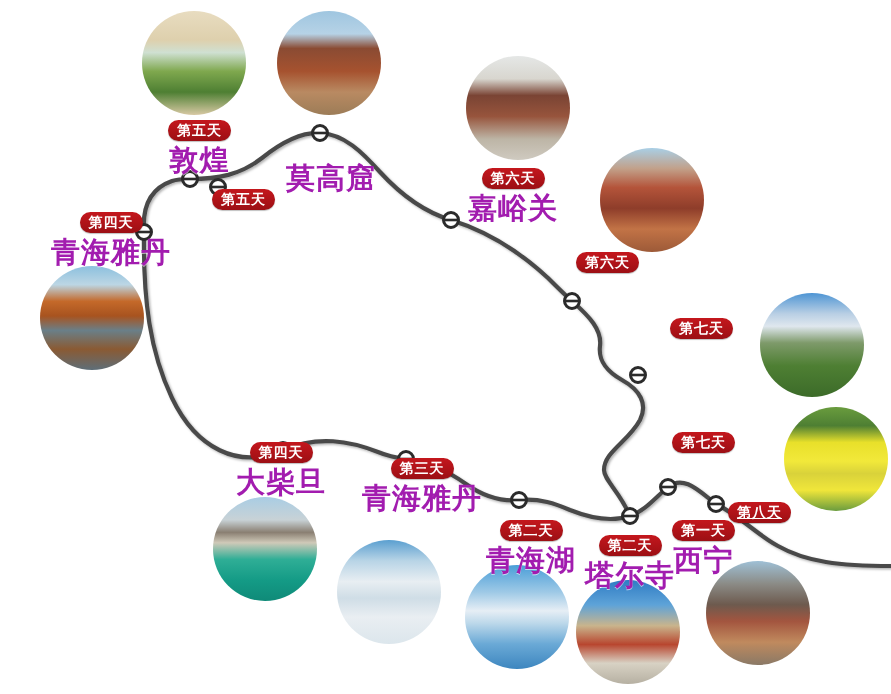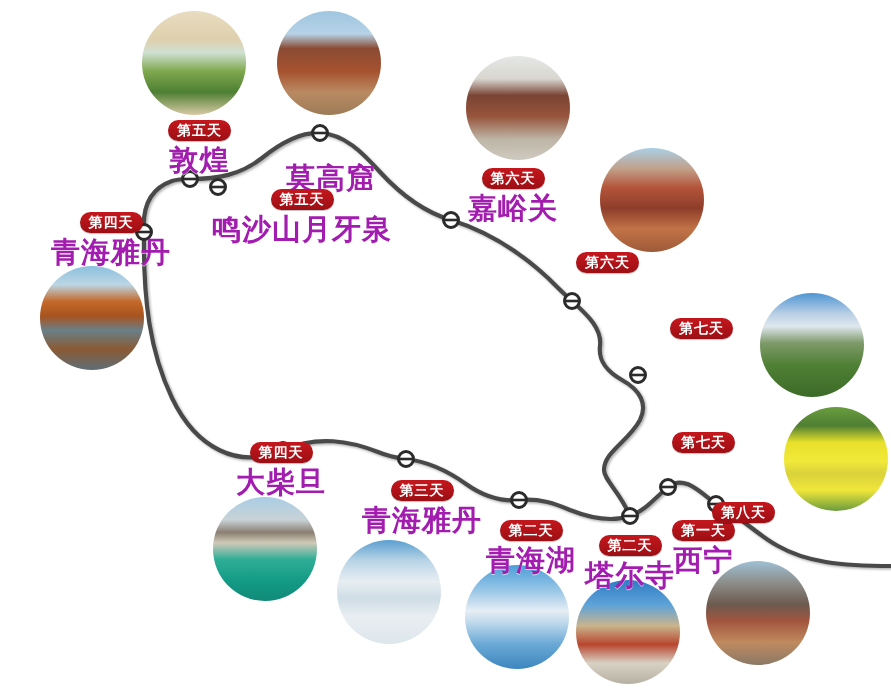--- a/index.html
+++ b/index.html
@@ -221,21 +221,20 @@
         </div>
         <div class="place-name">敦煌</div>
       </div>
       <div class="stop-label" style="left: 286px; top: 150px;">
         <div class="place-name plain">莫高窟</div>
       </div>
       <div class="stop-label" style="left: 212px; top: 189px;">
         <div class="badge-row">
           <span class="day-badge">第五天</span>
         </div>
-        <div class="place-name">鸣沙山月牙泉</div>
       </div>
       <div class="stop-label" style="left: 51px; top: 212px;">
         <div class="badge-row">
           <span class="day-badge">第四天</span>
         </div>
         <div class="place-name">青海雅丹</div>
       </div>
       <div class="stop-label" style="left: 468px; top: 168px;">
         <div class="badge-row">
           <span class="day-badge">第六天</span>
@@ -253,37 +252,37 @@
         </div>
       </div>
       <div class="stop-label" style="left: 672px; top: 432px;">
         <div class="badge-row">
           <span class="day-badge">第七天</span>
         </div>
       </div>
       <div class="stop-label" style="left: 672px; top: 520px;">
         <div class="badge-row" style="position: relative;">
           <span class="day-badge">第一天</span>
-          <span class="day-badge" style="position: absolute; left: 40px; top: -18px;">第八天</span>
+          <span class="day-badge" style="position: absolute; left: 56px; top: -18px; text-decoration: underline;">第八天</span>
         </div>
         <div class="place-name">西宁</div>
       </div>
       <div class="stop-label" style="left: 585px; top: 535px;">
         <div class="badge-row">
           <span class="day-badge">第二天</span>
         </div>
         <div class="place-name">塔尔寺</div>
       </div>
       <div class="stop-label" style="left: 486px; top: 520px;">
         <div class="badge-row">
           <span class="day-badge">第二天</span>
         </div>
         <div class="place-name">青海湖</div>
       </div>
-      <div class="stop-label" style="left: 362px; top: 480px;">
+      <div class="stop-label" style="left: 362px; top: 458px;">
         <div class="badge-row">
           <span class="day-badge">第三天</span>
         </div>
         <div class="place-name">青海雅丹</div>
       </div>
       <div class="stop-label" style="left: 236px; top: 442px;">
         <div class="badge-row">
           <span class="day-badge">第四天</span>
         </div>
         <div class="place-name">大柴旦</div>

